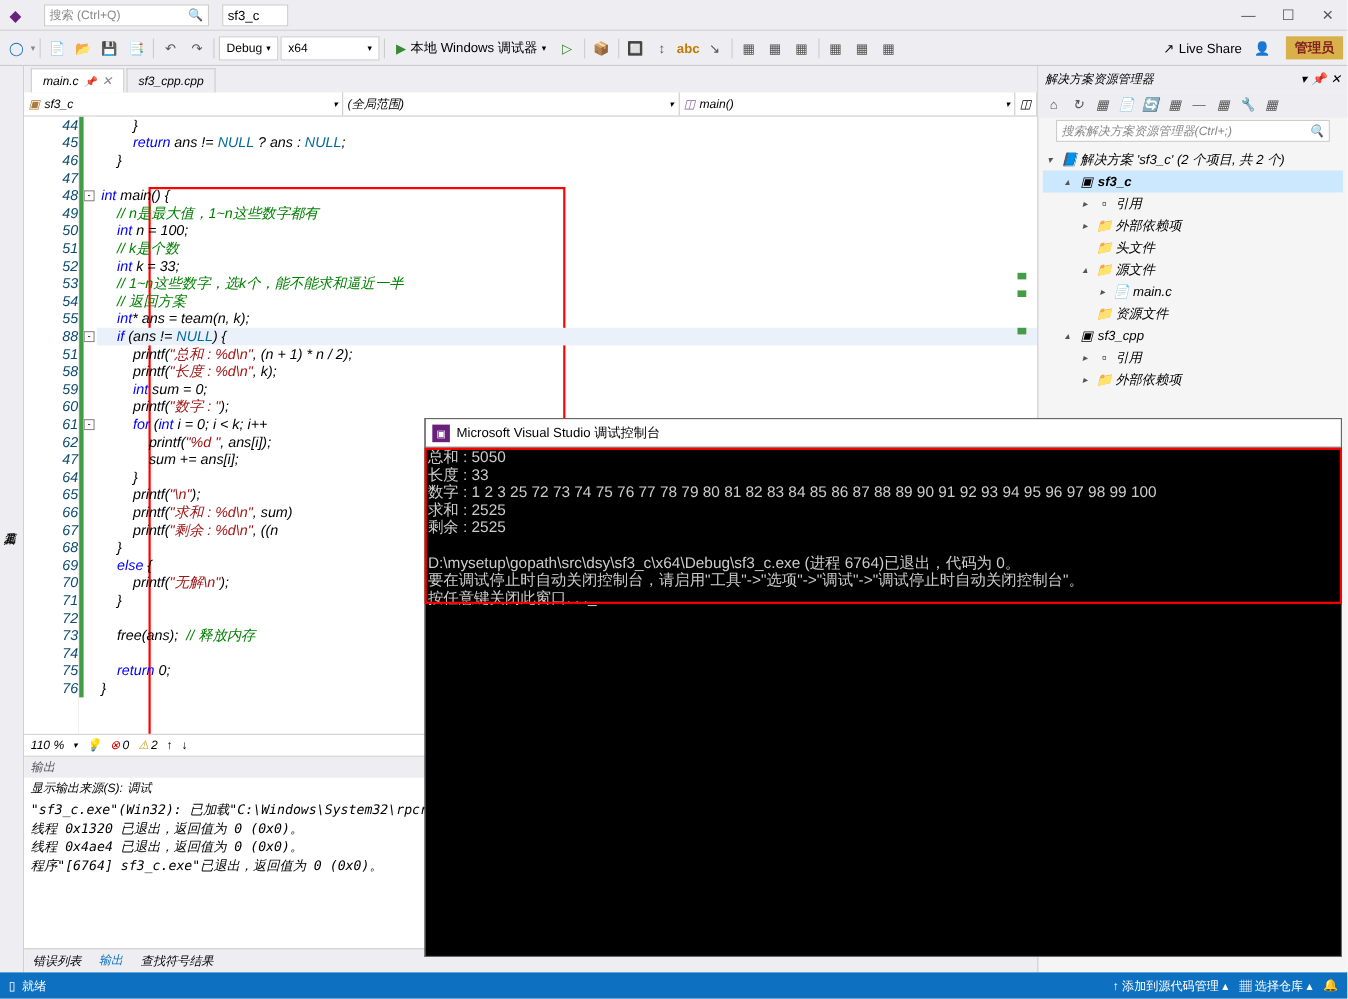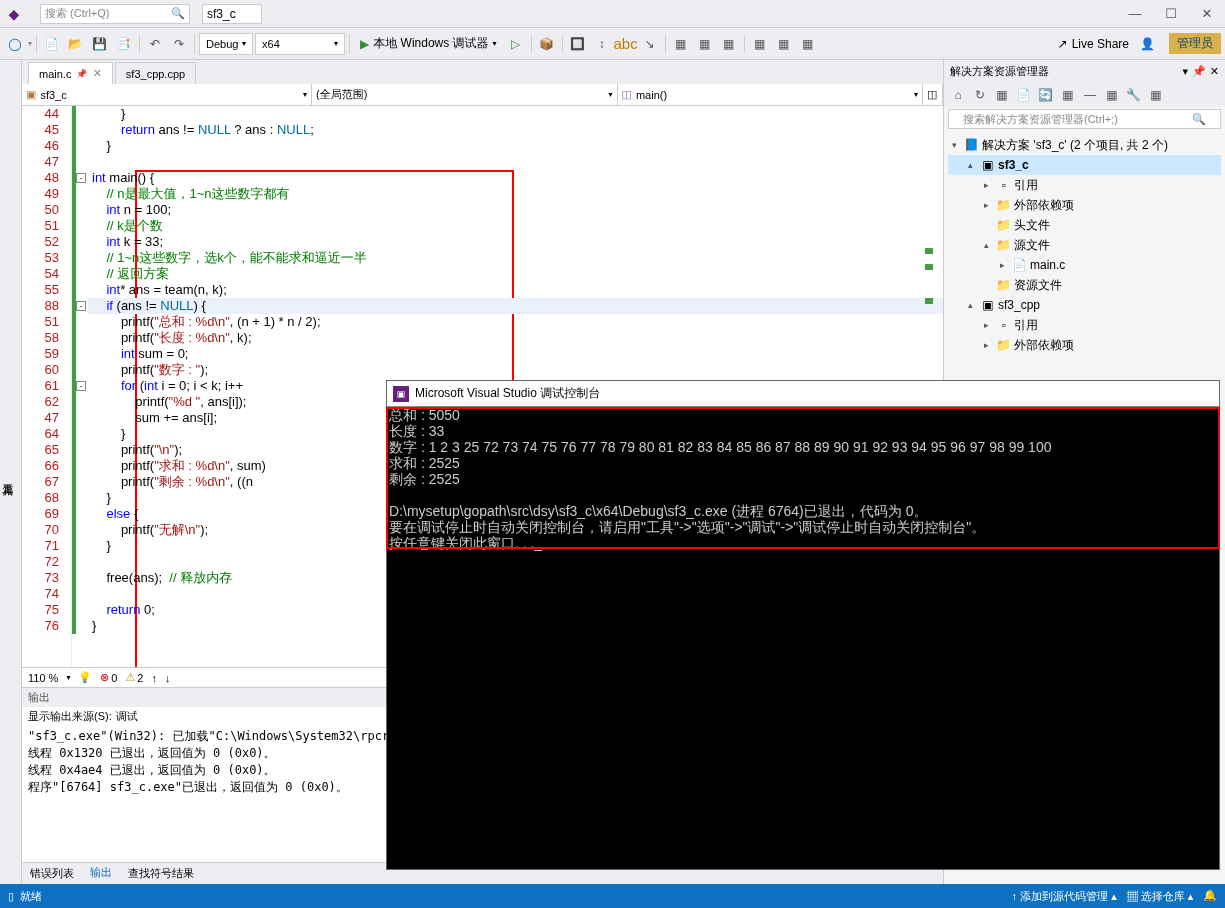--- a/index.html
+++ b/index.html
@@ -14,35 +14,35 @@
 .win-controls { margin-left: auto; display: flex; }
 .win-btn { width: 36px; height: 28px; display: flex; align-items: center; justify-content: center; cursor: pointer; font-size: 13px; color: #555; }
 .toolbar { height: 32px; background: #eeeef2; display: flex; align-items: center; padding: 0 4px; border-bottom: 1px solid #ccc; gap: 2px; }
 .tb-btn { width: 22px; height: 22px; display: flex; align-items: center; justify-content: center; cursor: pointer; color: #555; border-radius: 2px; }
 .tb-sep { width: 1px; height: 18px; background: #ccc; margin: 0 2px; }
 .tb-dropdown { height: 22px; border: 1px solid #ccc; background: #fff; display: flex; align-items: center; padding: 0 6px; font-size: 11px; min-width: 54px; }
 .tb-dropdown .arr { margin-left: auto; font-size: 8px; }
 .debug-btn { display: flex; align-items: center; height: 22px; padding: 0 6px; cursor: pointer; }
 .debug-btn .play { color: #388a34; margin-right: 4px; }
 .live-share { margin-left: 4px; display: flex; align-items: center; padding: 0 6px; }
-.admin-badge { background: #d8b14a; color: #0c4a6e; padding: 2px 8px; margin-left: 8px; }
-.main-area { display: flex; height: calc(100% - 28px - 32px - 24px); }
+.admin-badge { background: #d8b14a; color: #7f1d1d; padding: 2px 8px; margin-left: 8px; font-weight: bold; }
+.main-area { display: flex; height: calc(100% - 28px - 32px - 24px); font-style: italic; }
 .left-tool-strip { width: 22px; background: #eeeef2; border-right: 1px solid #ccc; writing-mode: vertical-lr; padding-top: 8px; text-align: center; font-size: 11px; }
 .editor-container { flex: 1; display: flex; flex-direction: column; background: #fff; }
 .tab-bar { height: 24px; background: #eeeef2; display: flex; align-items: flex-end; padding-left: 6px; }
 .tab { height: 22px; padding: 0 10px; display: flex; align-items: center; background: #fff; border: 1px solid #ccc; border-bottom: none; margin-right: 2px; font-size: 11px; gap: 5px; }
 .tab.inactive { background: #eeeef2; }
 .tab .close { color: #888; cursor: pointer; }
 .tab .pin { color: #888; font-size: 9px; }
 .nav-bar { height: 22px; display: flex; border-bottom: 1px solid #ccc; }
 .nav-combo { flex: 1; border-right: 1px solid #ccc; display: flex; align-items: center; padding: 0 4px; font-size: 11px; }
 .nav-combo .icon { margin-right: 4px; color: #af7a3e; }
 .nav-combo .arr { margin-left: auto; font-size: 8px; }
 .code-area { flex: 1; display: flex; overflow: hidden; font-family: Consolas, monospace; font-size: 13px; line-height: 16px; position: relative; }
-.gutter { width: 50px; background: #fff; color: #b91c1c; text-align: right; padding-right: 12px; border-right: 1px solid #eee; }
+.gutter { width: 50px; background: #fff; color: #0c4a6e; text-align: right; border-right: 1px solid #eee; }
 .margin { width: 16px; background: #fff; position: relative; }
 .green-bar { width: 4px; background: #449d44; position: absolute; left: 0; }
 .fold-btn { position: absolute; left: 4px; width: 10px; height: 10px; border: 1px solid #888; font-size: 8px; line-height: 8px; text-align: center; background: #fff; cursor: pointer; }
 .code-lines { flex: 1; white-space: pre; padding-left: 4px; position: relative; }
 .code-lines .ln { height: 16px; }
 .kw { color: #0000ff; }
 .com { color: #008000; }
 .str { color: #a31515; }
 .mac { color: #0369a1; }
 .red-box { position: absolute; border: 2px solid red; pointer-events: none; }
@@ -54,21 +54,21 @@
 .bottom-tabs { height: 22px; display: flex; align-items: center; background: #eeeef2; border-top: 1px solid #ccc; }
 .btab { padding: 0 8px; height: 37px; display: flex; align-items: center; font-size: 11px; cursor: pointer; }
 .btab.active { color: #0e70c0; border-bottom: 2px solid #0e70c0; }
 .zoom-bar { height: 20px; display: flex; align-items: center; padding: 0 6px; font-size: 11px; border-top: 1px solid #ccc; background: #fff; gap: 8px; }
 .zoom-bar .err { display: flex; align-items: center; gap: 2px; }
 .solution-explorer { width: 282px; background: #f5f5f5; border-left: 1px solid #ccc; display: flex; flex-direction: column; }
 .se-title { background: #eeeef2; padding: 4px 6px; font-size: 11px; display: flex; align-items: center; }
 .se-title .ctrls { margin-left: auto; display: flex; gap: 4px; }
 .se-toolbar { padding: 2px 4px; display: flex; gap: 2px; background: #eeeef2; flex-wrap: wrap; }
 .se-toolbar .tb-btn { width: 20px; height: 20px; }
-.se-search { margin: 2px 4px; height: 20px; border: 1px solid #ccc; background: #fff; display: flex; align-items: center; padding: 0 14px; }
+.se-search { margin: 2px 16px; height: 20px; border: 1px solid #ccc; background: #fff; display: flex; align-items: center; padding: 0 4px; }
 .se-search span { color: #888; font-size: 11px; }
 .se-tree { flex: 1; padding: 4px; font-size: 12px; }
 .tree-item { display: flex; align-items: center; height: 20px; padding-left: 4px; cursor: pointer; }
 .tree-item.selected { background: #cce8ff; }
 .tree-item .exp { width: 12px; font-size: 9px; color: #555; }
 .tree-item .icon { width: 16px; display: inline-flex; justify-content: center; margin-right: 2px; }
 .statusbar { height: 24px; background: #0e70c0; color: #fff; display: flex; align-items: center; padding: 0 8px; font-size: 11px; position: absolute; bottom: 0; left: 0; right: 0; }
 .statusbar .right { margin-left: auto; display: flex; gap: 10px; }
 .console-win { position: absolute; left: 386px; top: 380px; width: 834px; height: 490px; background: #000; border: 1px solid #666; font-family: "新宋体", SimSun, Consolas, monospace; color: #ccc; font-size: 14px; }
 .console-title { height: 26px; background: #fff; color: #000; display: flex; align-items: center; padding: 0 6px; border-bottom: 1px solid #888; font-family: "Microsoft YaHei"; font-size: 12px; }
@@ -123,21 +123,21 @@
     <span class="play">▶</span>
     <span>本地 Windows 调试器</span>
     <span style="font-size:8px;margin-left:4px">▾</span>
   </div>
   <div class="tb-btn" style="color:#388a34">▷</div>
   <div class="tb-sep"></div>
   <div class="tb-btn">📦</div>
   <div class="tb-sep"></div>
   <div class="tb-btn">🔲</div>
   <div class="tb-btn">↕</div>
-  <div class="tb-btn" style="font-size:15px;color:#c47a00;font-weight:normal">abc</div>
+  <div class="tb-btn" style="font-size:12px;color:#c47a00;font-weight:bold">abc</div>
   <div class="tb-btn">↘</div>
   <div class="tb-sep"></div>
   <div class="tb-btn">▦</div>
   <div class="tb-btn">▦</div>
   <div class="tb-btn">▦</div>
   <div class="tb-sep"></div>
   <div class="tb-btn">▦</div>
   <div class="tb-btn">▦</div>
   <div class="tb-btn">▦</div>
   <div style="flex:1"></div>

